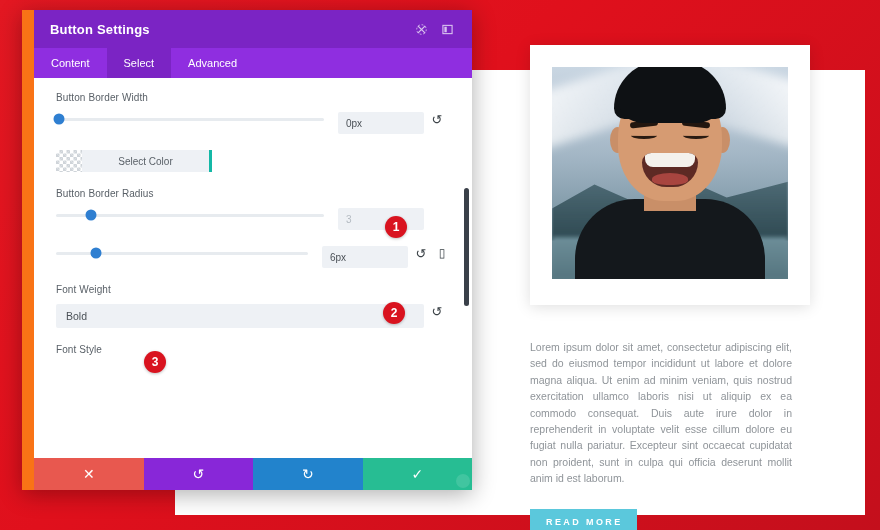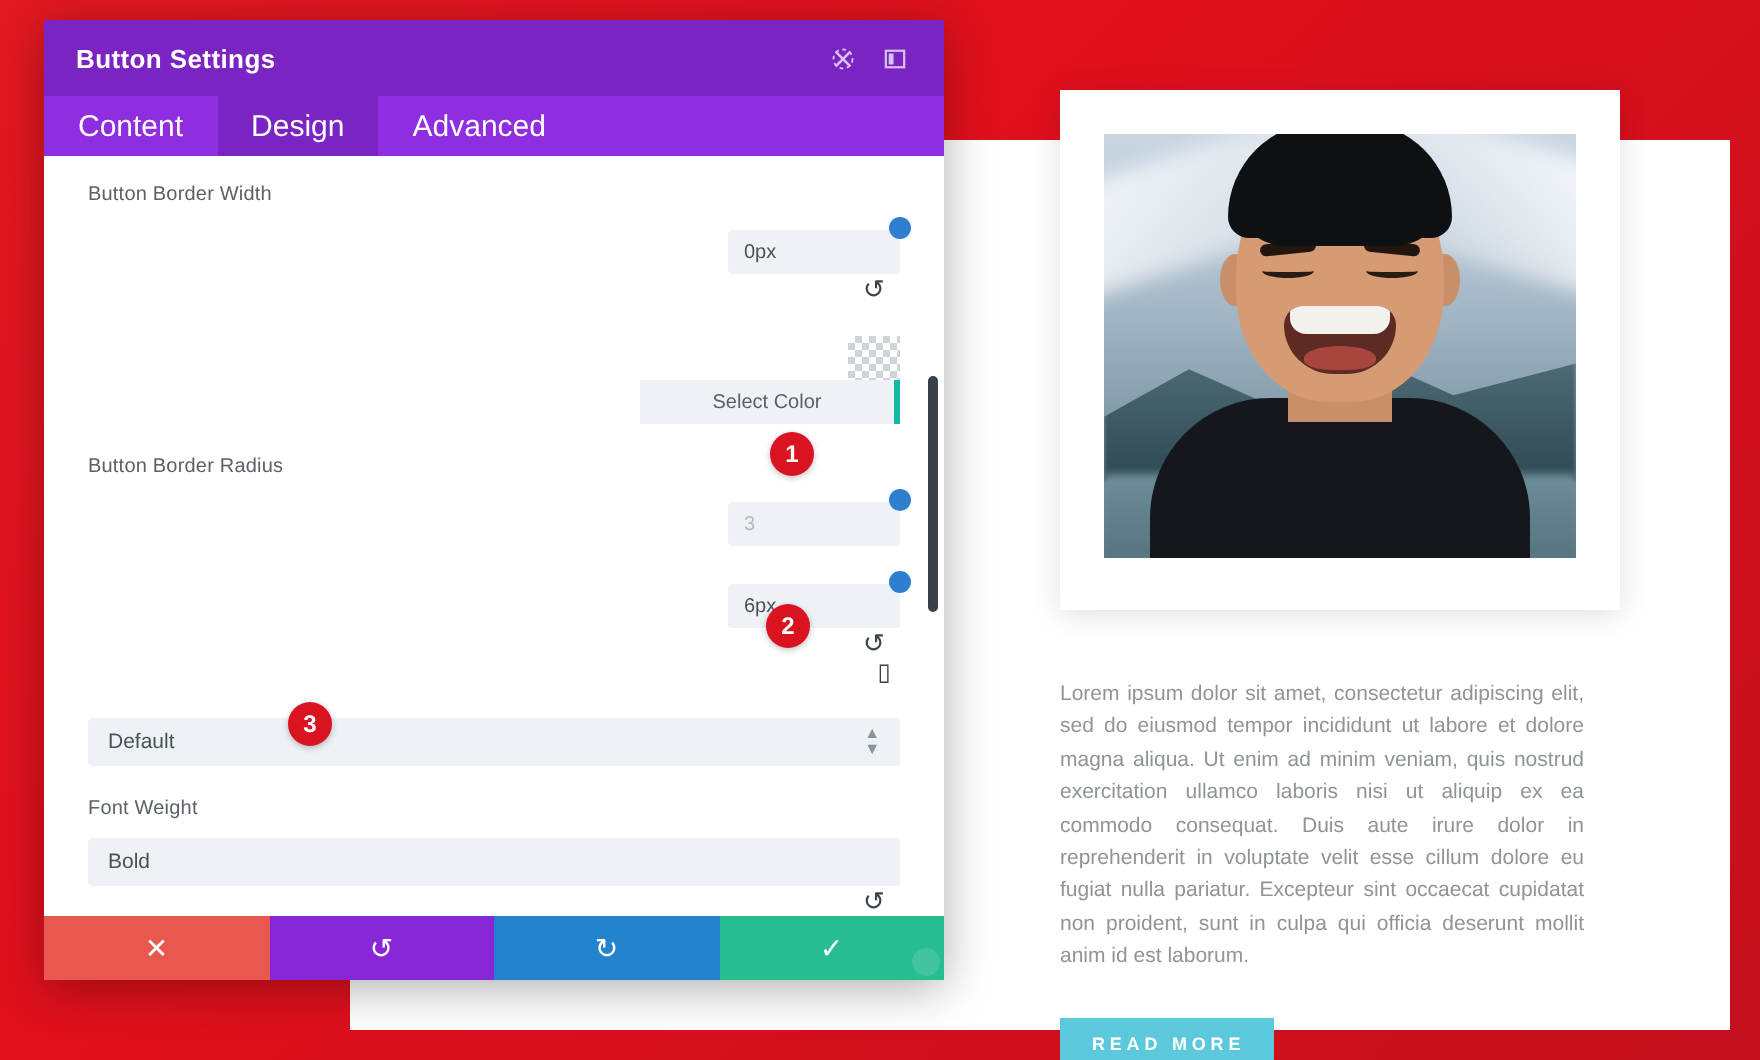--- a/index.html
+++ b/index.html
@@ -181,20 +181,21 @@
 
   
   .modal {
     position: absolute;
     left: 22px; top: 10px;
     width: 450px; height: 480px;
     background: #f97316;
     box-shadow: 0 4px 22px rgba(0,0,0,0.32);
     display: flex; flex-direction: column;
     overflow: hidden;
+    padding-left: 12px;
   }
   .modal-header {
     height: 38px;
     background: #7b24c4;
     display: flex; align-items: center;
     padding: 0 12px 0 16px;
     flex: 0 0 auto;
   }
   .modal-title {
     color: #ffffff;
@@ -211,40 +212,40 @@
 
   .tabs {
     height: 30px;
     background: #8f2ee0;
     display: flex; align-items: stretch;
     flex: 0 0 auto;
   }
   .tab {
     padding: 0 17px;
     display: flex; align-items: center;
-    color: #ffffff; font-size: 15px;
+    color: #ffffff; font-size: 11px;
     cursor: pointer;
   }
   .tab.active { background: #7b24c4; }
 
   .modal-body {
     flex: 1 1 auto;
     position: relative;
     background: #ffffff;
     overflow: hidden;
     padding: 14px 22px 0 22px;
   }
   .field { margin-bottom: 16px; position: relative; }
   .field-label {
     font-size: 10px;
     color: #5a6168;
     margin-bottom: 9px;
     letter-spacing: 0.1px;
   }
-  .row { display: flex; align-items: flex-end; flex-direction: column; }
+  .row { display: flex; align-items: flex-start; }
 
   
   .slider-wrap { flex: 1; position: relative; height: 14px; display: flex; align-items: center; }
   .slider-track {
     width: 100%; height: 3px;
     background: #e7ebef; border-radius: 2px;
   }
   .slider-knob {
     position: absolute; top: 50%;
     width: 11px; height: 11px;
@@ -416,21 +417,21 @@
     <div class="hdr-icon">
       <svg width="11" height="11" viewBox="0 0 12 12">
         <rect x="1" y="1.5" width="10" height="9" stroke="#d9c2ef" stroke-width="1.2" fill="none"></rect>
         <rect x="2.6" y="3" width="2.6" height="6" fill="#d9c2ef"></rect>
       </svg>
     </div>
   </div>
 
   <div class="tabs">
     <div class="tab">Content</div>
-    <div class="tab active">Design</div>
+    <div class="tab active">Select</div>
     <div class="tab">Advanced</div>
   </div>
 
   <div class="modal-body">
 
     <div class="field">
       <div class="field-label">Button Border Width</div>
       <div class="row">
         <div class="slider-wrap">
           <div class="slider-track"></div>
@@ -466,24 +467,20 @@
           <div class="slider-track"></div>
           <div class="slider-knob" style="left:16%"></div>
         </div>
         <div class="val-box">6px</div>
         <div class="reset-icon">↺</div>
         <div class="device-icon">▯</div>
       </div>
     </div>
 
     <div class="field">
-      <div class="select-box">
-        <span>Default</span>
-        <span class="select-arrow">▲<br>▼</span>
-      </div>
     </div>
 
     <div class="field">
       <div class="field-label">Font Weight</div>
       <div class="row">
         <div class="input-full">Bold</div>
         <div class="reset-icon">↺</div>
       </div>
     </div>
 

